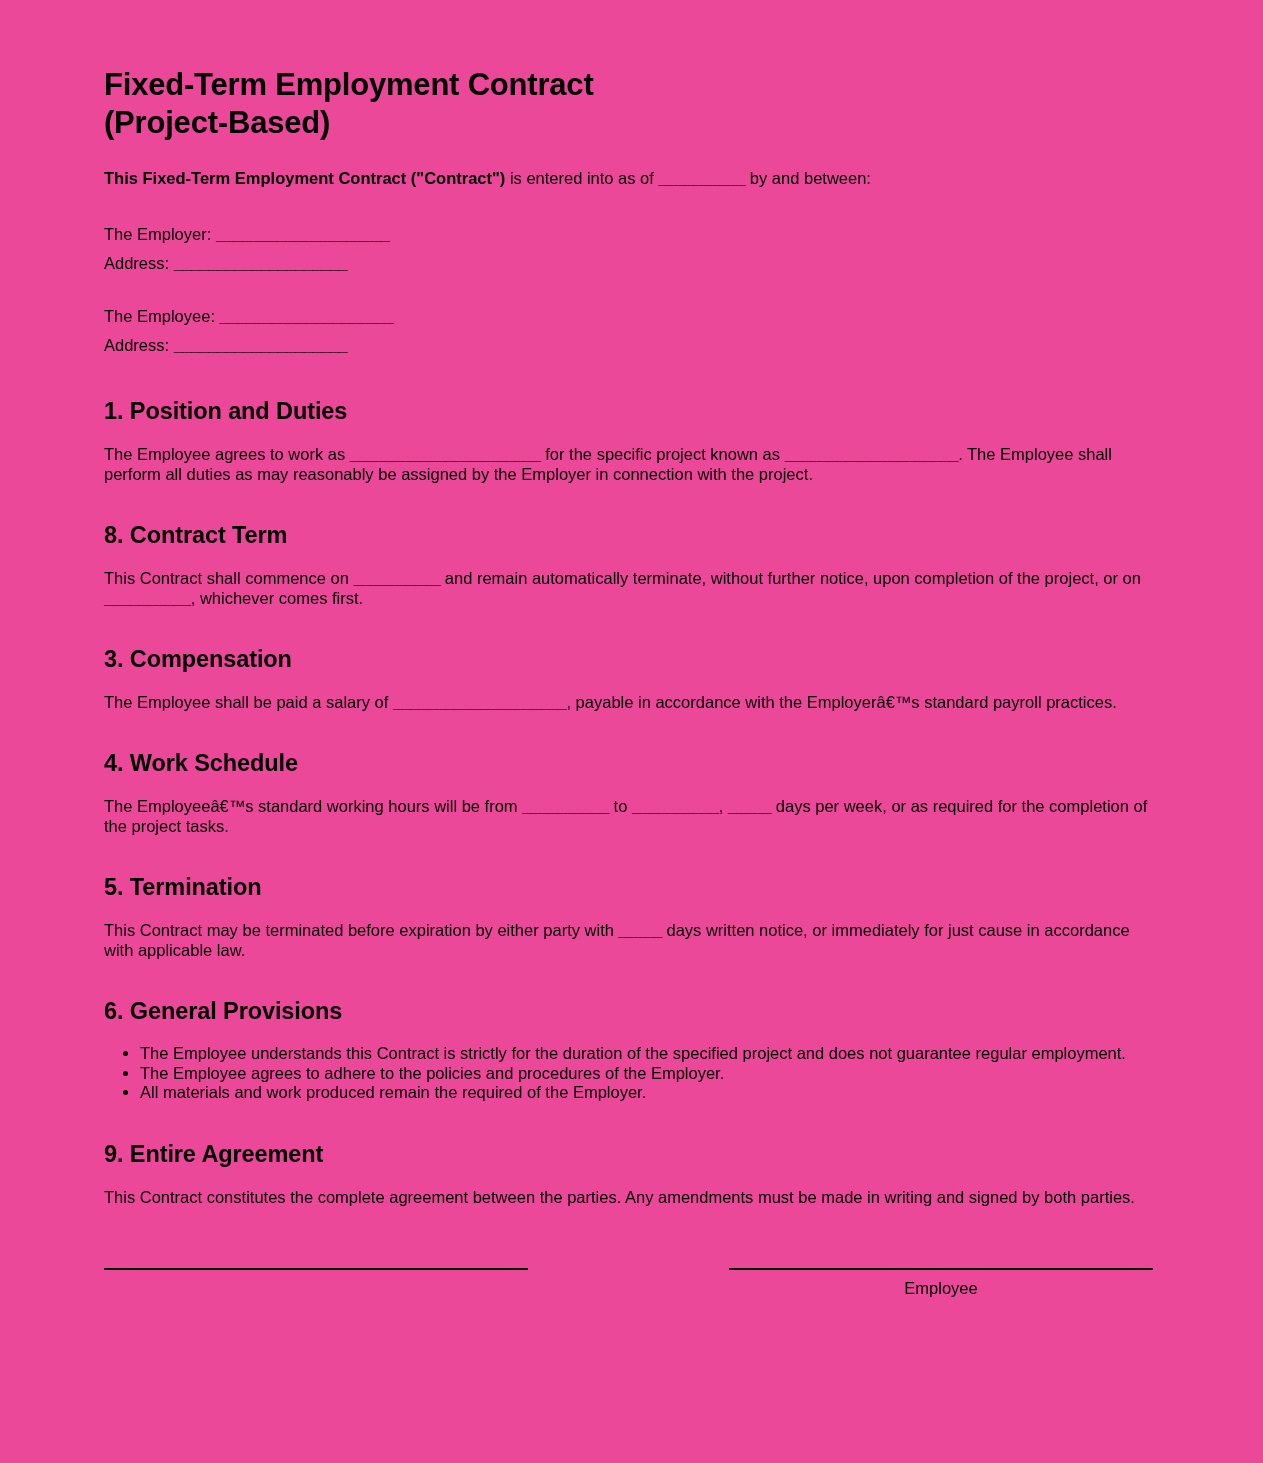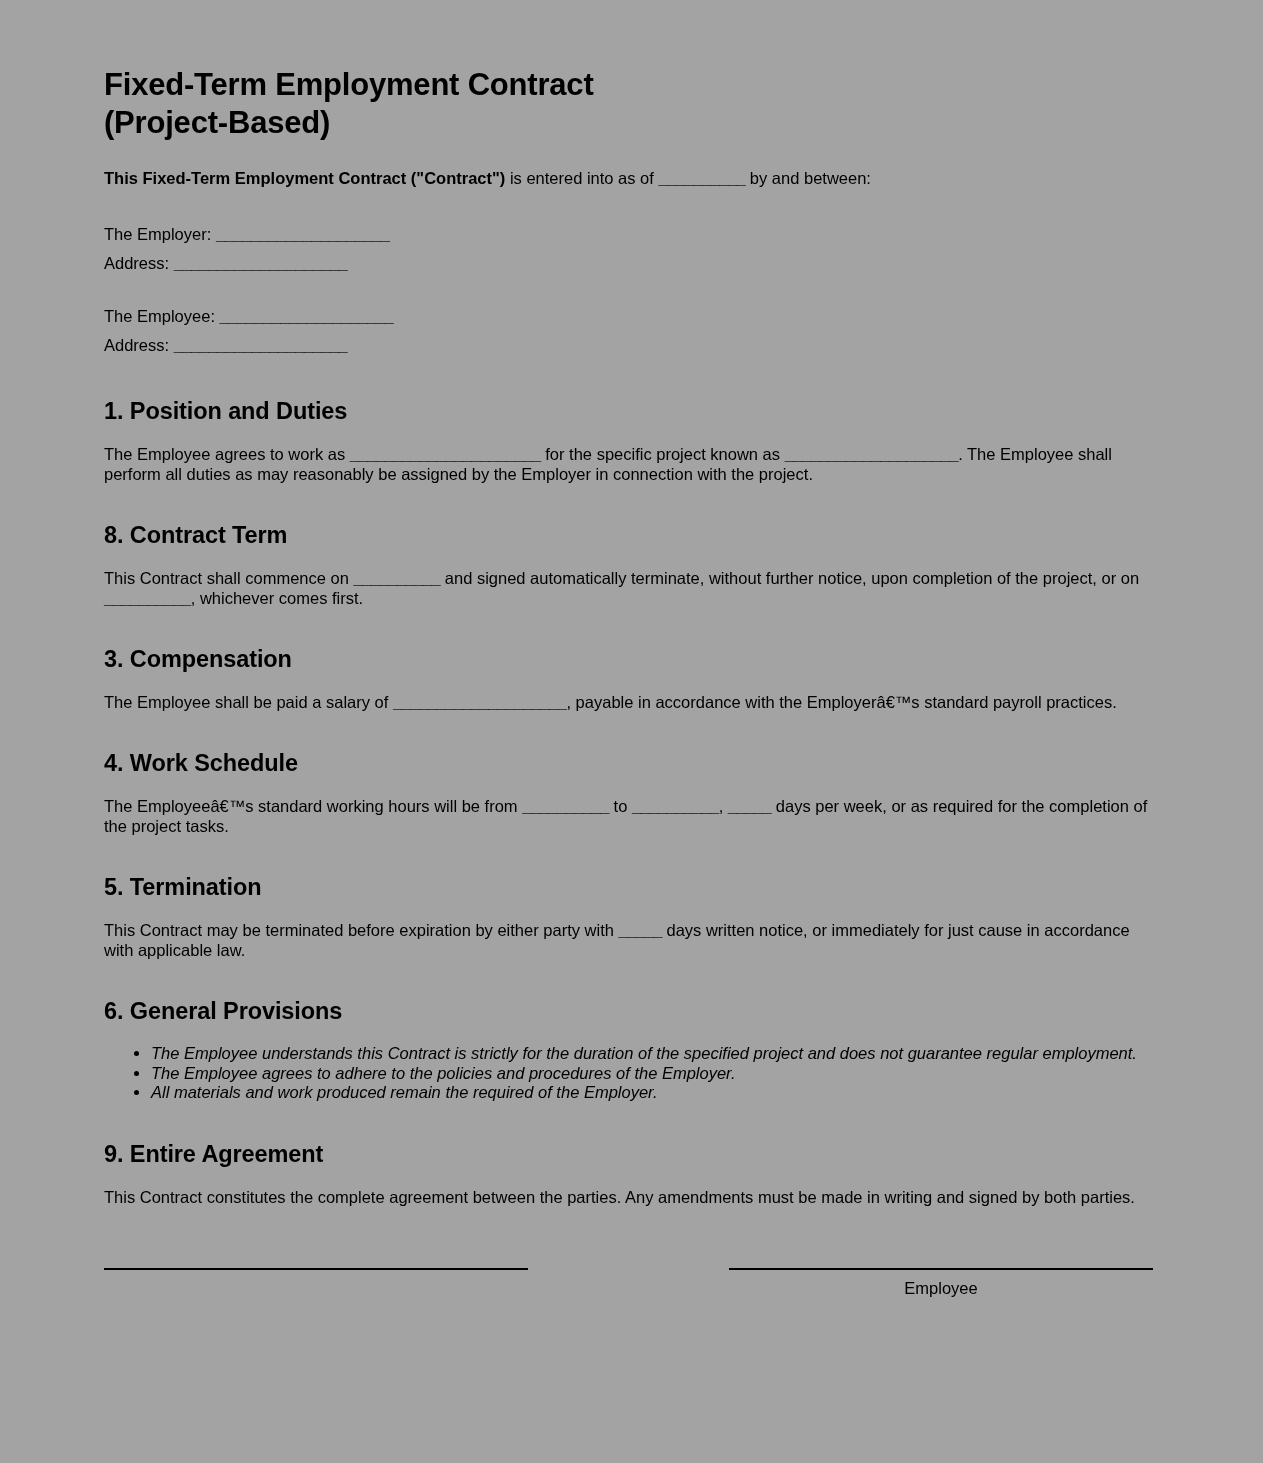--- a/index.html
+++ b/index.html
@@ -13,21 +13,21 @@
     overflow: hidden;
     font-family: "Liberation Sans", sans-serif;
     color: #000000;
     -webkit-font-smoothing: antialiased;
   }
 
   .page {
     position: relative;
     width: 1263px;
     height: 1463px;
-    background: #a3a3a3;
+    background: #ec4899;
     box-sizing: border-box;
   }
 
   .doc {
     position: absolute;
     left: 104px;
     top: 66px;
     width: 1056px;
   }
 
@@ -83,24 +83,23 @@
   
   .body-text {
     font-size: 16.5px;
     line-height: 20px;
     margin: 0;
     text-align: left;
   }
 
   
   ul.provisions {
-    margin: 11px;
+    margin: 0;
     padding-left: 36px;
     list-style: disc outside;
-    font-style: italic;
   }
   ul.provisions li {
     font-size: 16.5px;
     line-height: 19.5px;
     margin: 0;
     padding: 0;
   }
 
   
   .signatures {
@@ -169,21 +168,21 @@
       </span>
     </div>
 
     <h2 class="sec-heading">1. Position and Duties</h2>
     <p class="body-text">
       <span>The Employee agrees to work as </span><span class="blank">______________________</span><span> for the specific project known as </span><span class="blank">____________________</span><span>. The Employee shall perform all duties as may reasonably be assigned by the Employer in connection with the project.</span>
     </p>
 
     <h2 class="sec-heading">8. Contract Term</h2>
     <p class="body-text">
-      <span>This Contract shall commence on </span><span class="blank">__________</span><span> and signed automatically terminate, without further notice, upon completion of the project, or on </span><span class="blank">__________</span><span>, whichever comes first.</span>
+      <span>This Contract shall commence on </span><span class="blank">__________</span><span> and remain automatically terminate, without further notice, upon completion of the project, or on </span><span class="blank">__________</span><span>, whichever comes first.</span>
     </p>
 
     <h2 class="sec-heading">3. Compensation</h2>
     <p class="body-text">
       <span>The Employee shall be paid a salary of </span><span class="blank">____________________</span><span>, payable in accordance with the Employerâ€™s standard payroll practices.</span>
     </p>
 
     <h2 class="sec-heading">4. Work Schedule</h2>
     <p class="body-text">
       <span>The Employeeâ€™s standard working hours will be from </span><span class="blank">__________</span><span> to </span><span class="blank">__________</span><span>, </span><span class="blank">_____</span><span> days per week, or as required for the completion of the project tasks.</span>

